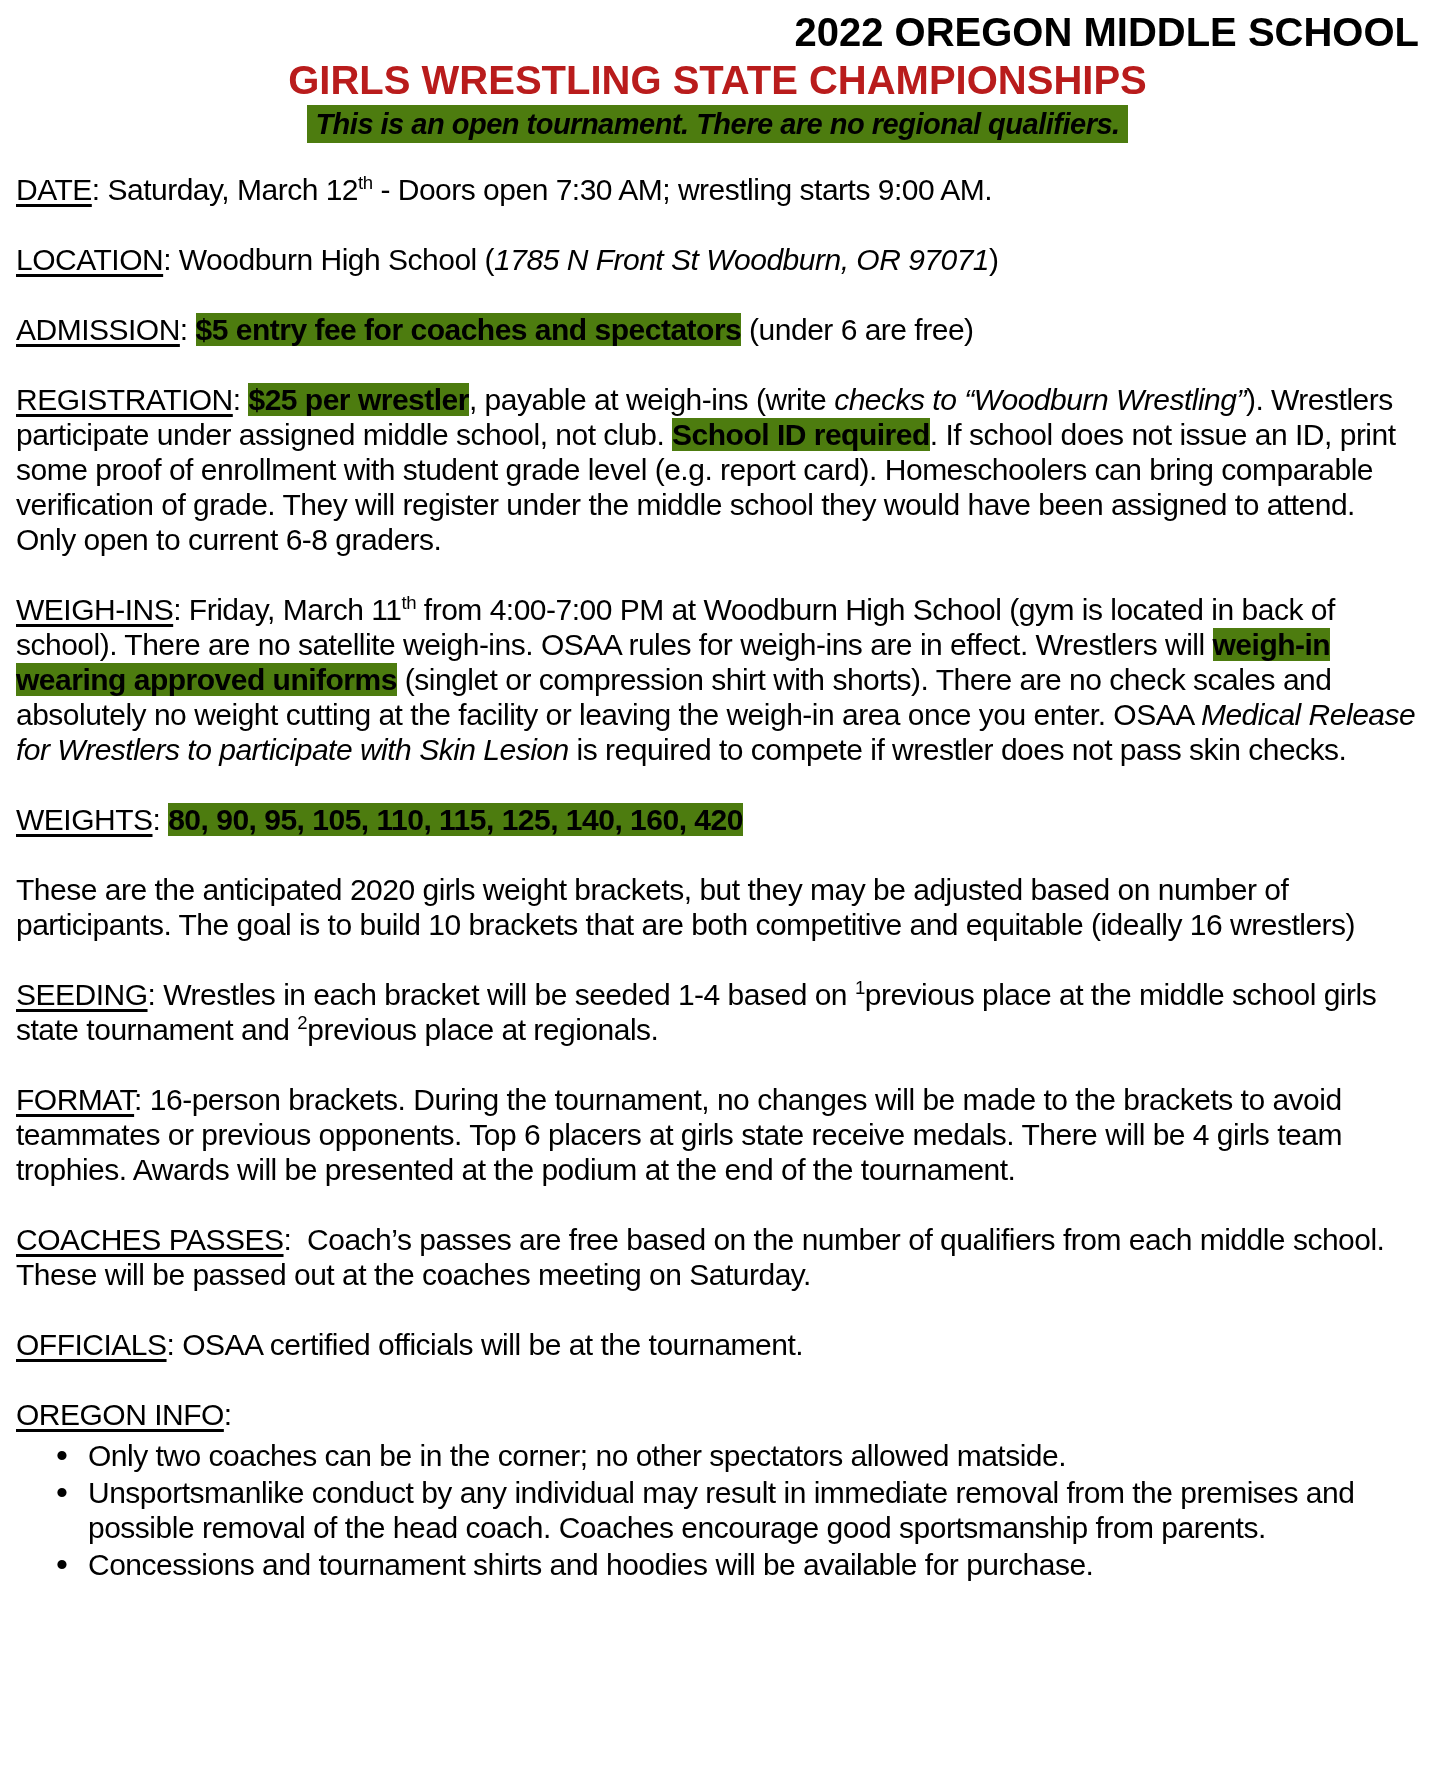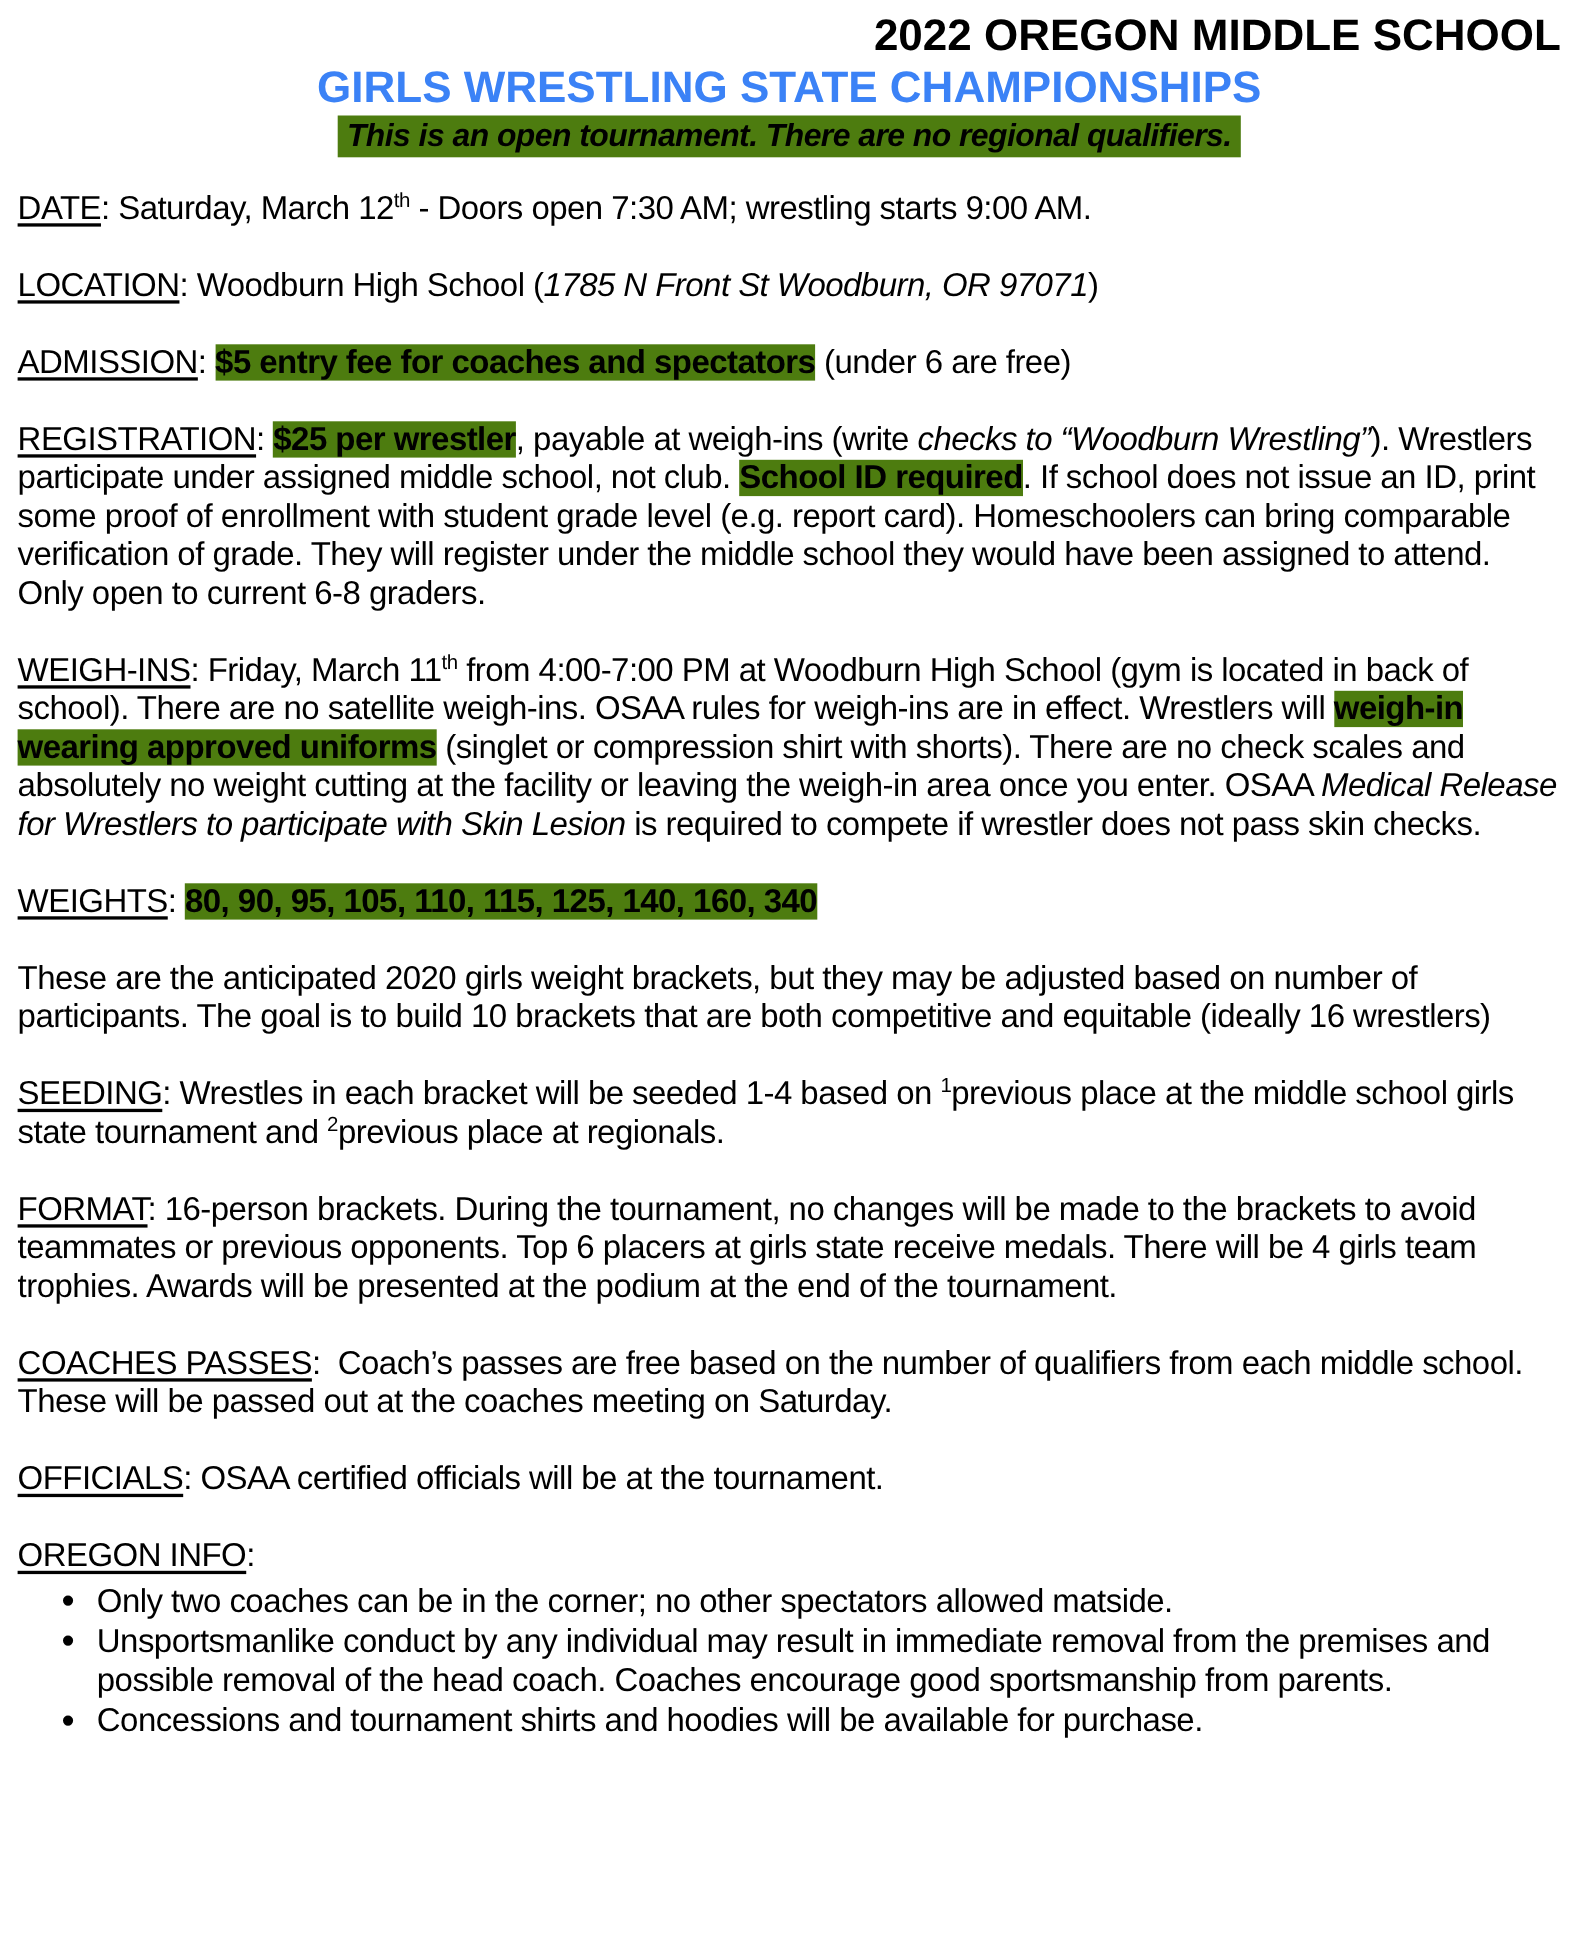--- a/index.html
+++ b/index.html
@@ -26,21 +26,21 @@
     font-size: 40px;
     line-height: 48px;
     letter-spacing: 0;
   }
   .h2 {
     text-align: center;
     font-weight: bold;
     font-size: 40px;
     line-height: 48px;
     letter-spacing: 0;
-    color: #3b82f6;
+    color: #b91c1c;
   }
   .h3 {
     text-align: center;
     font-weight: bold;
     font-style: italic;
     font-size: 29px;
     line-height: 40px;
     margin-bottom: 28px;
   }
   .h3 .hl {
@@ -100,21 +100,21 @@
   <p class="para"><span class="lbl">DATE</span><span>: Saturday, March 12</span><sup>th</sup><span> - Doors open 7:30 AM; wrestling starts 9:00 AM.</span></p>
 
   <p class="para"><span class="lbl">LOCATION</span><span>: Woodburn High School (</span><span class="it">1785 N Front St Woodburn, OR 97071</span><span>)</span></p>
 
   <p class="para"><span class="lbl">ADMISSION</span><span>: </span><span class="hl">$5 entry fee for coaches and spectators</span><span> (under 6 are free)</span></p>
 
   <p class="para"><span class="lbl">REGISTRATION</span><span>: </span><span class="hl">$25 per wrestler</span><span>, payable at weigh-ins (write </span><span class="it">checks to “Woodburn Wrestling”</span><span>). Wrestlers participate under assigned middle school, not club. </span><span class="hl">School ID required</span><span>. If school does not issue an ID, print some proof of enrollment with student grade level (e.g. report card). Homeschoolers can bring comparable verification of grade. They will register under the middle school they would have been assigned to attend. Only open to current 6-8 graders.</span></p>
 
   <p class="para"><span class="lbl">WEIGH-INS</span><span>: Friday, March 11</span><sup>th</sup><span> from 4:00-7:00 PM at Woodburn High School (gym is located in back of school). There are no satellite weigh-ins. OSAA rules for weigh-ins are in effect. Wrestlers will </span><span class="hl">weigh-in wearing approved uniforms</span><span> (singlet or compression shirt with shorts). There are no check scales and absolutely no weight cutting at the facility or leaving the weigh-in area once you enter. OSAA </span><span class="it">Medical Release for Wrestlers to participate with Skin Lesion</span><span> is required to compete if wrestler does not pass skin checks.</span></p>
 
-  <p class="para"><span class="lbl">WEIGHTS</span><span>: </span><span class="hl">80, 90, 95, 105, 110, 115, 125, 140, 160, 340</span></p>
+  <p class="para"><span class="lbl">WEIGHTS</span><span>: </span><span class="hl">80, 90, 95, 105, 110, 115, 125, 140, 160, 420</span></p>
 
   <p class="para">These are the anticipated 2020 girls weight brackets, but they may be adjusted based on number of participants. The goal is to build 10 brackets that are both competitive and equitable (ideally 16 wrestlers)</p>
 
   <p class="para"><span class="lbl">SEEDING</span><span>: Wrestles in each bracket will be seeded 1-4 based on </span><sup>1</sup><span>previous place at the middle school girls state tournament and </span><sup>2</sup><span>previous place at regionals.</span></p>
 
   <p class="para"><span class="lbl">FORMAT</span><span>: 16-person brackets. During the tournament, no changes will be made to the brackets to avoid teammates or previous opponents. Top 6 placers at girls state receive medals. There will be 4 girls team trophies. Awards will be presented at the podium at the end of the tournament.</span></p>
 
   <p class="para"><span class="lbl">COACHES PASSES</span><span>:&nbsp; Coach’s passes are free based on the number of qualifiers from each middle school. These will be passed out at the coaches meeting on Saturday.</span></p>
 
   <p class="para"><span class="lbl">OFFICIALS</span><span>: OSAA certified officials will be at the tournament.</span></p>

